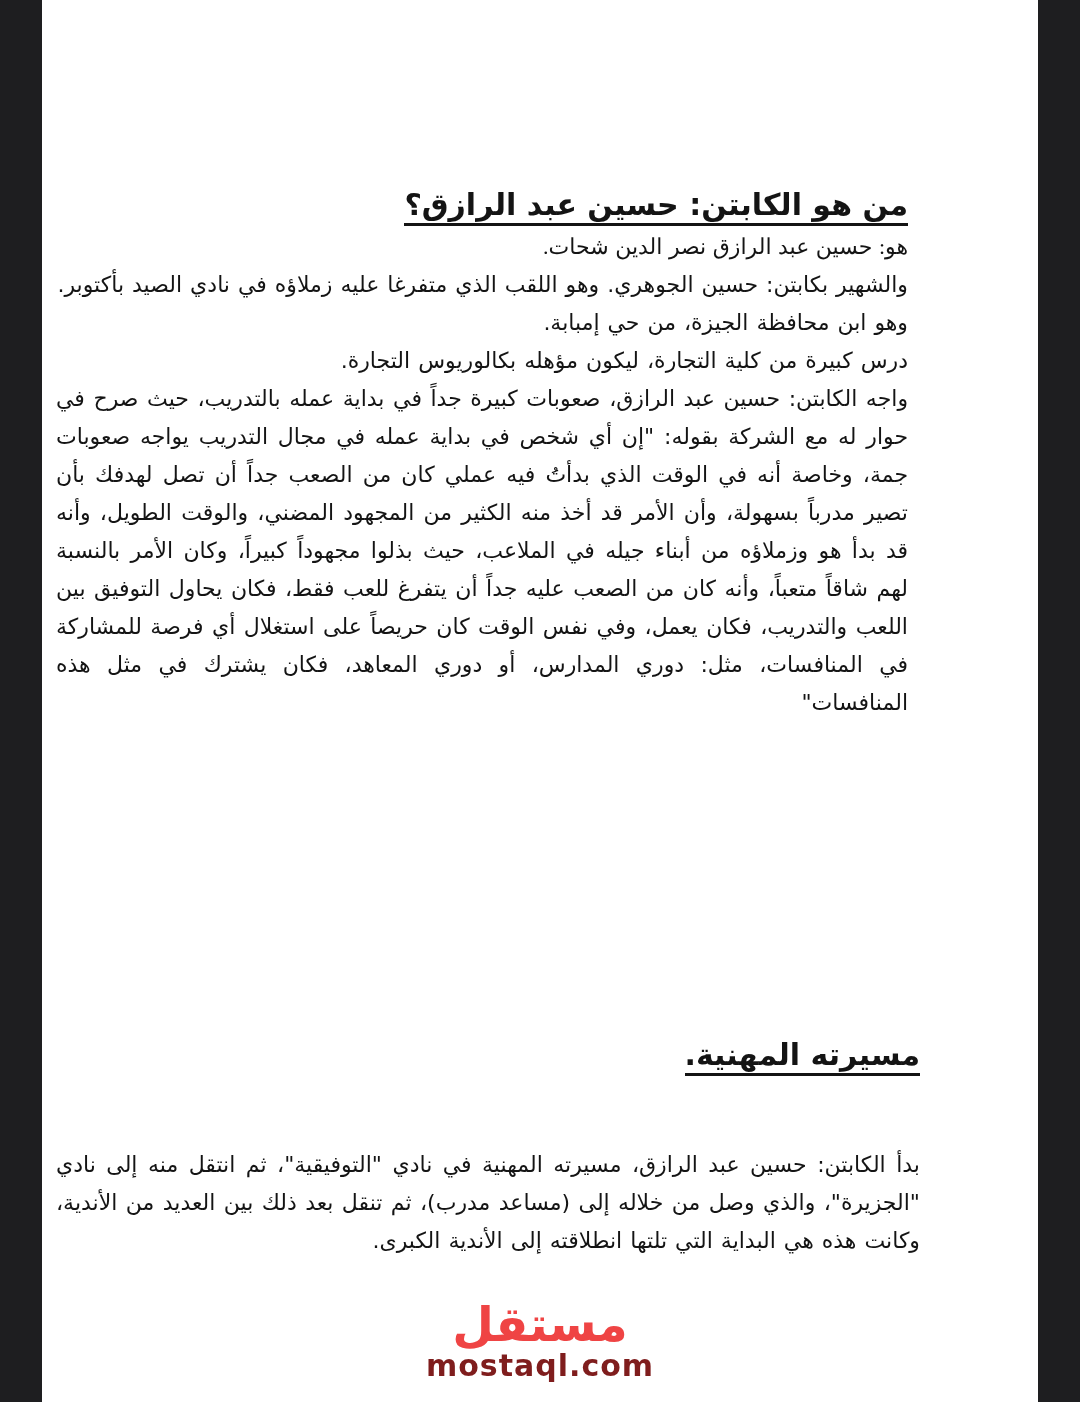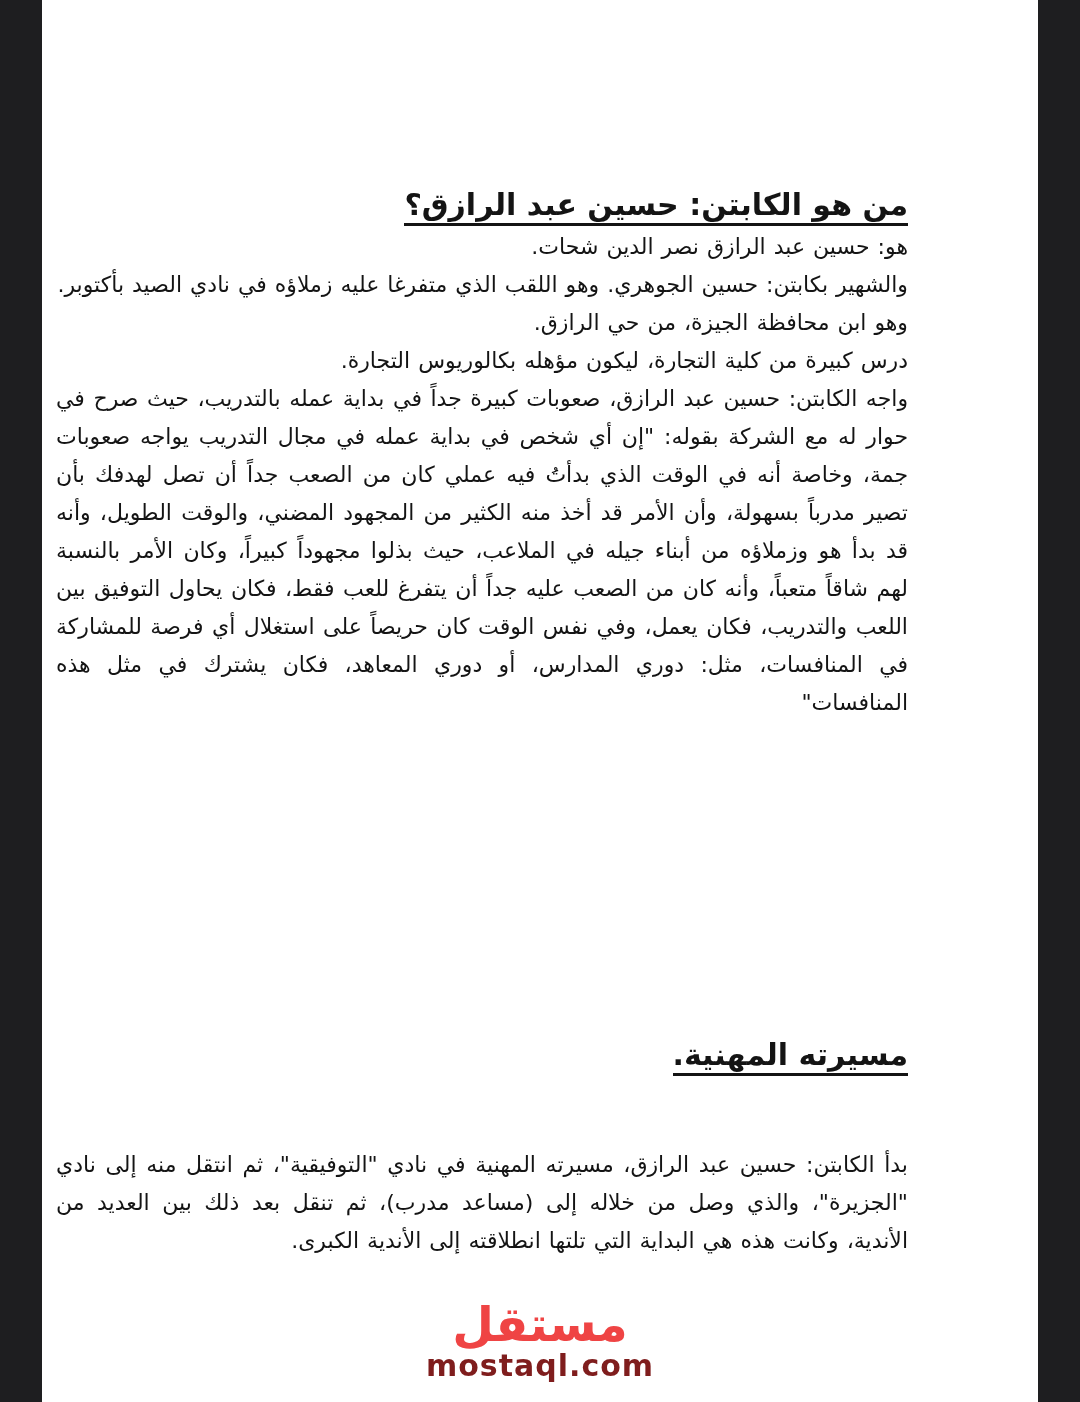--- a/index.html
+++ b/index.html
@@ -52,31 +52,31 @@
     padding-bottom: 1px;
   }
 
   p.body-p {
     margin: 0;
     font-size: 22px;
     line-height: 38px;
     text-align: justify;
     word-spacing: 1px;
   }
-  .mt-p1 { margin-top: 70px; }
+  .mt-p1 { margin-top: 70px; font-family: Liberation Serif, serif; }
   .mt-p2 { margin-top: 17px; }
   .mt-p3 { margin-top: 8px; }
   .mt-p4 { margin-top: 8px; }
   .mt-p5 { margin-top: 13px; }
   .mt-p6 { margin-top: 4px; }
 
   .section2 {
     position: absolute;
     left: 14px;
-    right: 130px;
+    right: 118px;
     top: 1032px;
   }
   .section2 p.body-p { margin-top: 68px; }
 
   .watermark {
     position: absolute;
     left: 0;
     right: 0;
     top: 1298px;
     text-align: center;
@@ -104,21 +104,21 @@
 <div class="gutter right"></div>
 
 <div class="page">
 
   <h1 class="doc-heading"><span class="u">من هو الكابتن: حسين عبد الرازق؟</span></h1>
 
   <p class="body-p mt-p1">هو: حسين عبد الرازق نصر الدين شحات.</p>
 
   <p class="body-p mt-p2">والشهير بكابتن: حسين الجوهري. وهو اللقب الذي متفرغا عليه زملاؤه في نادي الصيد بأكتوبر.</p>
 
-  <p class="body-p mt-p3">وهو ابن محافظة الجيزة، من حي الرازق.</p>
+  <p class="body-p mt-p3">وهو ابن محافظة الجيزة، من حي إمبابة.</p>
 
   <p class="body-p mt-p4">درس كبيرة من كلية التجارة، ليكون مؤهله بكالوريوس التجارة.</p>
 
   <p class="body-p mt-p5">واجه الكابتن: حسين عبد الرازق، صعوبات كبيرة جداً في بداية عمله بالتدريب، حيث صرح في حوار له مع الشركة بقوله: "إن أي شخص في بداية عمله في مجال التدريب يواجه صعوبات جمة، وخاصة أنه في الوقت الذي بدأتُ فيه عملي كان من الصعب جداً أن تصل لهدفك بأن تصير مدرباً بسهولة، وأن الأمر قد أخذ منه الكثير من المجهود المضني، والوقت الطويل، وأنه قد بدأ هو وزملاؤه من أبناء جيله في الملاعب، حيث بذلوا مجهوداً كبيراً، وكان الأمر بالنسبة لهم شاقاً متعباً، وأنه كان من الصعب عليه جداً أن يتفرغ للعب فقط، فكان يحاول التوفيق بين اللعب والتدريب، فكان يعمل، وفي نفس الوقت كان حريصاً على استغلال أي فرصة للمشاركة في المنافسات، مثل: دوري المدارس، أو دوري المعاهد، فكان يشترك في مثل هذه المنافسات"</p>
 
 
   <div class="section2">
     <h2 class="doc-heading"><span class="u">مسيرته المهنية.</span></h2>
 
     <p class="body-p">بدأ الكابتن: حسين عبد الرازق، مسيرته المهنية في نادي "التوفيقية"، ثم انتقل منه إلى نادي "الجزيرة"، والذي وصل من خلاله إلى (مساعد مدرب)، ثم تنقل بعد ذلك بين العديد من الأندية، وكانت هذه هي البداية التي تلتها انطلاقته إلى الأندية الكبرى.</p>

